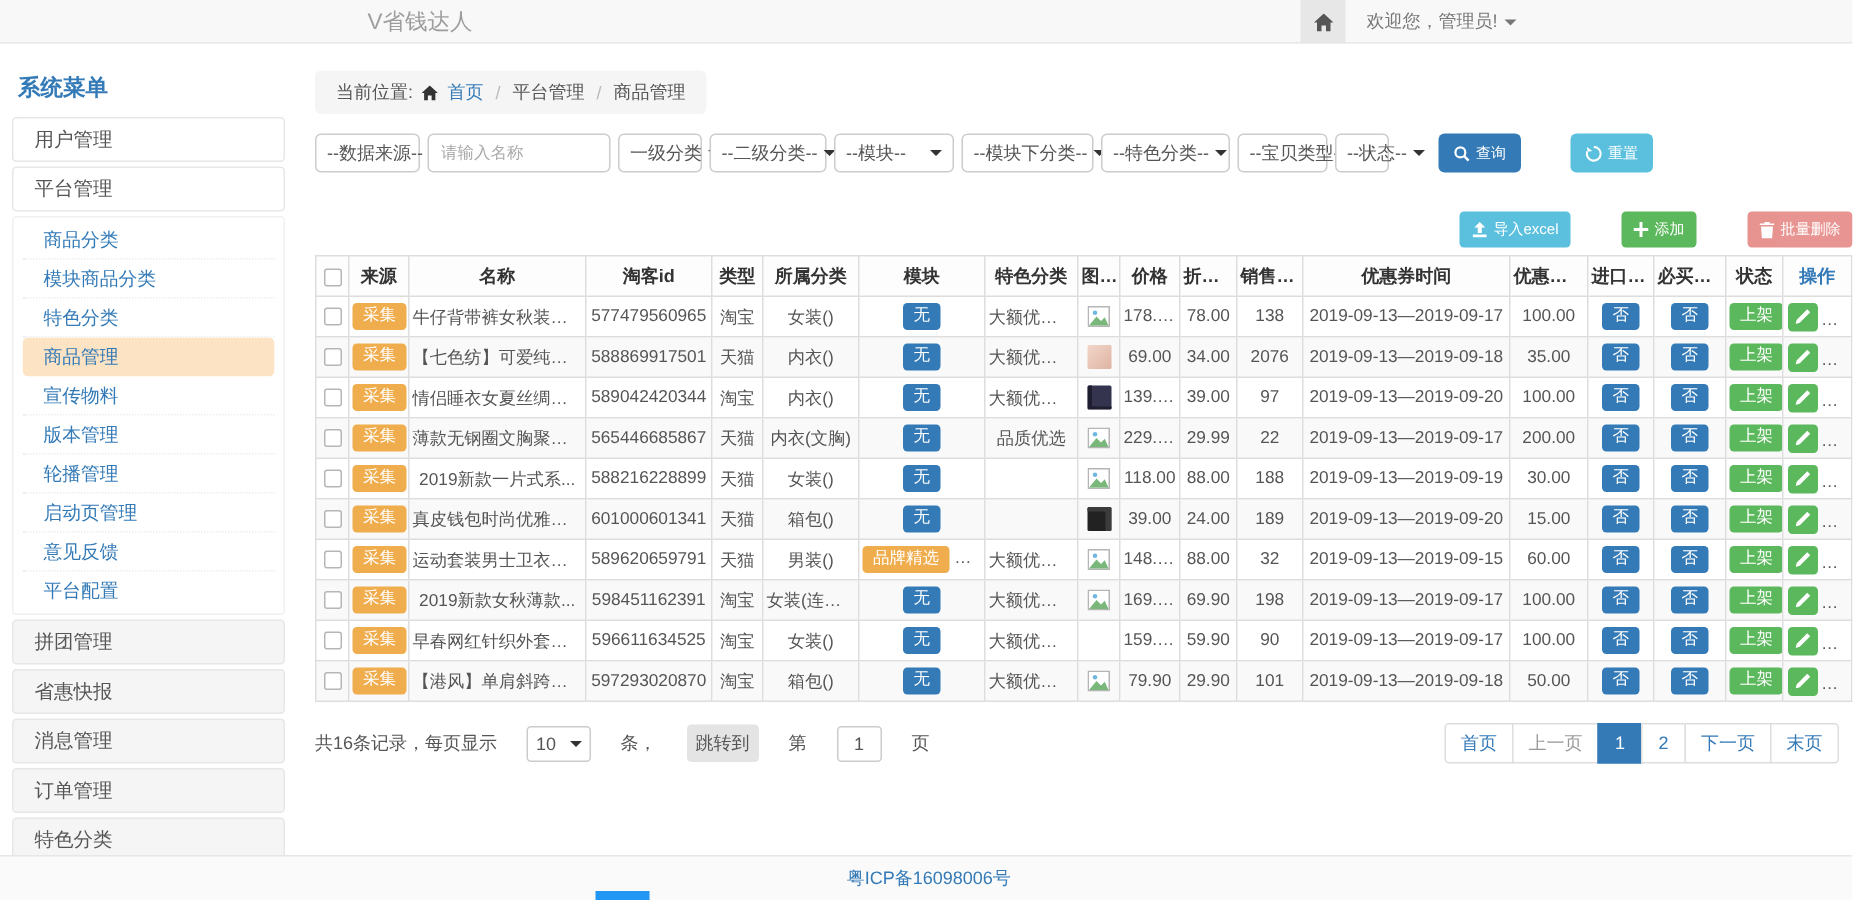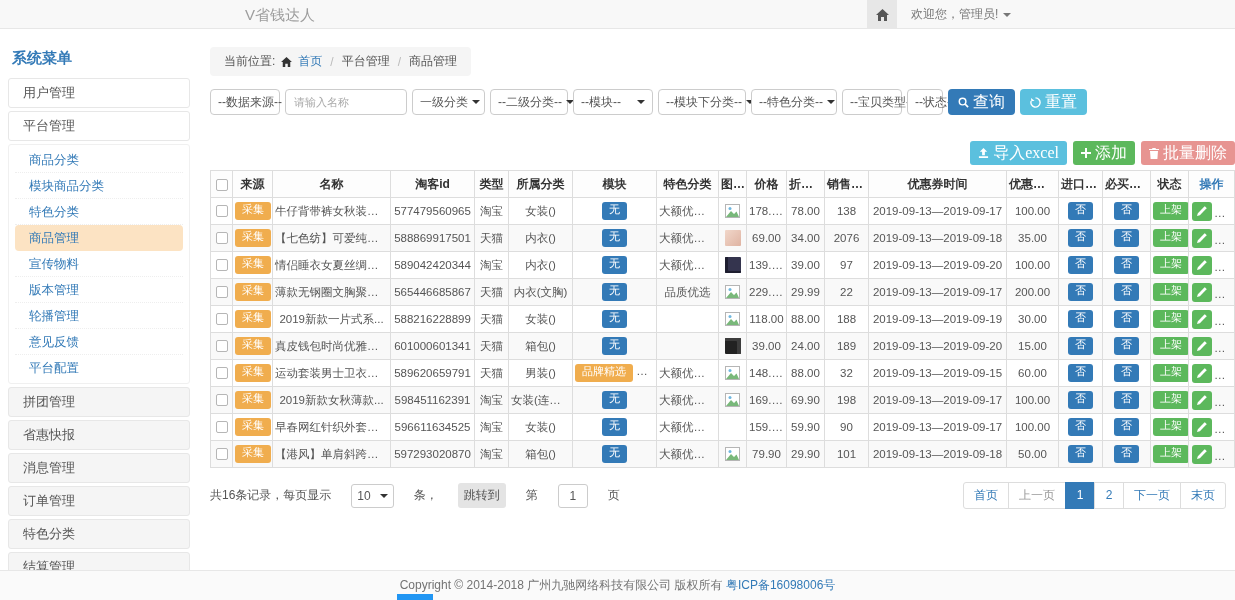--- a/index.html
+++ b/index.html
@@ -32,38 +32,38 @@
   .breadcrumb { display:inline-flex; align-items:center; gap:6px; background:#f5f5f5; border-radius:4px; padding:6px 14px; color:#555; }
   .breadcrumb .link { color:#337ab7; cursor:pointer; }
   .breadcrumb .sep { color:#bbb; padding:0 2px; }
 
   
   .filters { display:flex; align-items:center; margin-top:13px; gap:5px; flex-wrap:nowrap; }
   .f-select { height:26px; border:1px solid #ccc; border-radius:4px; background:#fff; display:flex; align-items:center; justify-content:space-between; padding:0 7px; color:#555; cursor:pointer; white-space:nowrap; }
   .f-select .caret { border-top-color:#333; margin-left:4px; }
   .f-input { height:26px; border:1px solid #ccc; border-radius:4px; padding:0 8px; font-size:11px; color:#555; font-family:inherit; }
   .f-input::placeholder { color:#aaa; }
-  .btn { border:none; border-radius:4px; color:#fff; font-size:16px; height:26px; padding:0 10px; display:inline-flex; align-items:center; gap:4px; cursor:pointer; font-family:Liberation Serif, serif; white-space:nowrap; }
+  .btn { border:none; border-radius:4px; color:#fff; font-size:10px; height:26px; padding:0 10px; display:inline-flex; align-items:center; gap:4px; cursor:pointer; font-family:Liberation Sans, sans-serif; white-space:nowrap;margin-left:28px; }
   .btn-primary { background:#337ab7; }
   .btn-info { background:#5bc0de; }
 
   
   .toolbar { display:flex; justify-content:flex-end; gap:6px; margin-top:26px; }
   .btn-sm { height:24px; padding:0 8px; border-radius:3px; }
   .btn-success { background:#5cb85c; }
   .btn-danger { background:#d9534f; opacity:.62; }
 
   
   table { width:1016px; table-layout:fixed; border-collapse:collapse; margin-top:5px; }
   th,td { border:1px solid #ddd; height:27px; text-align:center; overflow:hidden; white-space:nowrap; text-overflow:ellipsis; padding:0 2px; }
   th { font-size:12px; color:#333; font-weight:bold; background:#fdfdfd; }
   td { font-size:11.5px; color:#555; }
   tr:nth-child(even) td { background:#f9f9f9; }
   .op-col { color:#337ab7; }
-  .badge { display:inline-block; padding:2px 7px; border-radius:3px; font-size:11px; color:#fff; line-height:1.2;font-family:Liberation Mono, monospace; }
+  .badge { display:inline-block; padding:2px 7px; border-radius:3px; font-size:11px; color:#fff; line-height:1.2; }
   .badge-orange { background:#f0ad4e; }
   .badge-blue { background:#337ab7; }
   .badge-green { background:#5cb85c; }
   .checkbox { display:inline-block; width:12px; height:12px; border:1px solid #b6b6b6; border-radius:2px; background:#fff; vertical-align:middle; cursor:pointer; }
   .icon-btn { display:inline-flex; width:20px; height:19px; border-radius:3px; align-items:center; justify-content:center; cursor:pointer; margin:0 1px; }
   .icon-btn.edit { background:#5cb85c; }
   .icon-btn.del { background:#d9534f; }
   .thumb { display:inline-block; width:16px; height:16px; vertical-align:middle; border-radius:1px; }
   .thumb.pink { background:linear-gradient(135deg,#f1d7ca,#dfb3a2); }
   .thumb.dark { background:#34344e; box-shadow:inset 3px -2px 0 #1e1e30; }
@@ -120,20 +120,21 @@
           <div class="side-group">用户管理</div>
           <div class="side-group">平台管理</div>
           <div class="side-sub">
             <div class="side-subitem">商品分类</div>
             <div class="side-subitem">模块商品分类</div>
             <div class="side-subitem">特色分类</div>
             <div class="side-subitem active">商品管理</div>
             <div class="side-subitem">宣传物料</div>
             <div class="side-subitem">版本管理</div>
             <div class="side-subitem">轮播管理</div>
+            <div class="side-subitem">启动页管理</div>
             <div class="side-subitem">意见反馈</div>
             <div class="side-subitem">平台配置</div>
           </div>
           <div class="side-group gray">拼团管理</div>
           <div class="side-group gray">省惠快报</div>
           <div class="side-group gray">消息管理</div>
           <div class="side-group gray">订单管理</div>
           <div class="side-group gray">特色分类</div>
           <div class="side-group gray">结算管理</div>
         </div>
@@ -154,21 +155,21 @@
         <span class="sep">/</span>
         <span>商品管理</span>
       </div>
 
       <div class="filters" id="filters">
           <div class="f-select" style="width:70px">
             <span>--数据来源--</span>
             <span class="caret"></span>
           </div>
           <input class="f-input" style="width: 122px;" placeholder="请输入名称">
-          <div class="f-select" style="width:73px">
+          <div class="f-select" style="width:56px">
             <span>一级分类</span>
             <span class="caret"></span>
           </div>
           <div class="f-select" style="width:78px">
             <span>--二级分类--</span>
             <span class="caret"></span>
           </div>
           <div class="f-select" style="width:80px">
             <span>--模块--</span>
             <span class="caret"></span>
@@ -607,17 +608,17 @@
             <span class="page-btn">2</span>
             <span class="page-btn">下一页</span>
             <span class="page-btn last">末页</span>
           </div>
       </div>
 
     </main>
   </div>
 
   <div class="footer">
-    <span>Copyright © 2014-2018 广州九驰网络科技有限公司 版权所有</span>&nbsp;<a>粤ICP备16098006号</a>
+    &nbsp;<a>粤ICP备16098006号</a>
   </div>
   <div class="blue-chip"></div>
 
 </div>
 
 </body></html>

